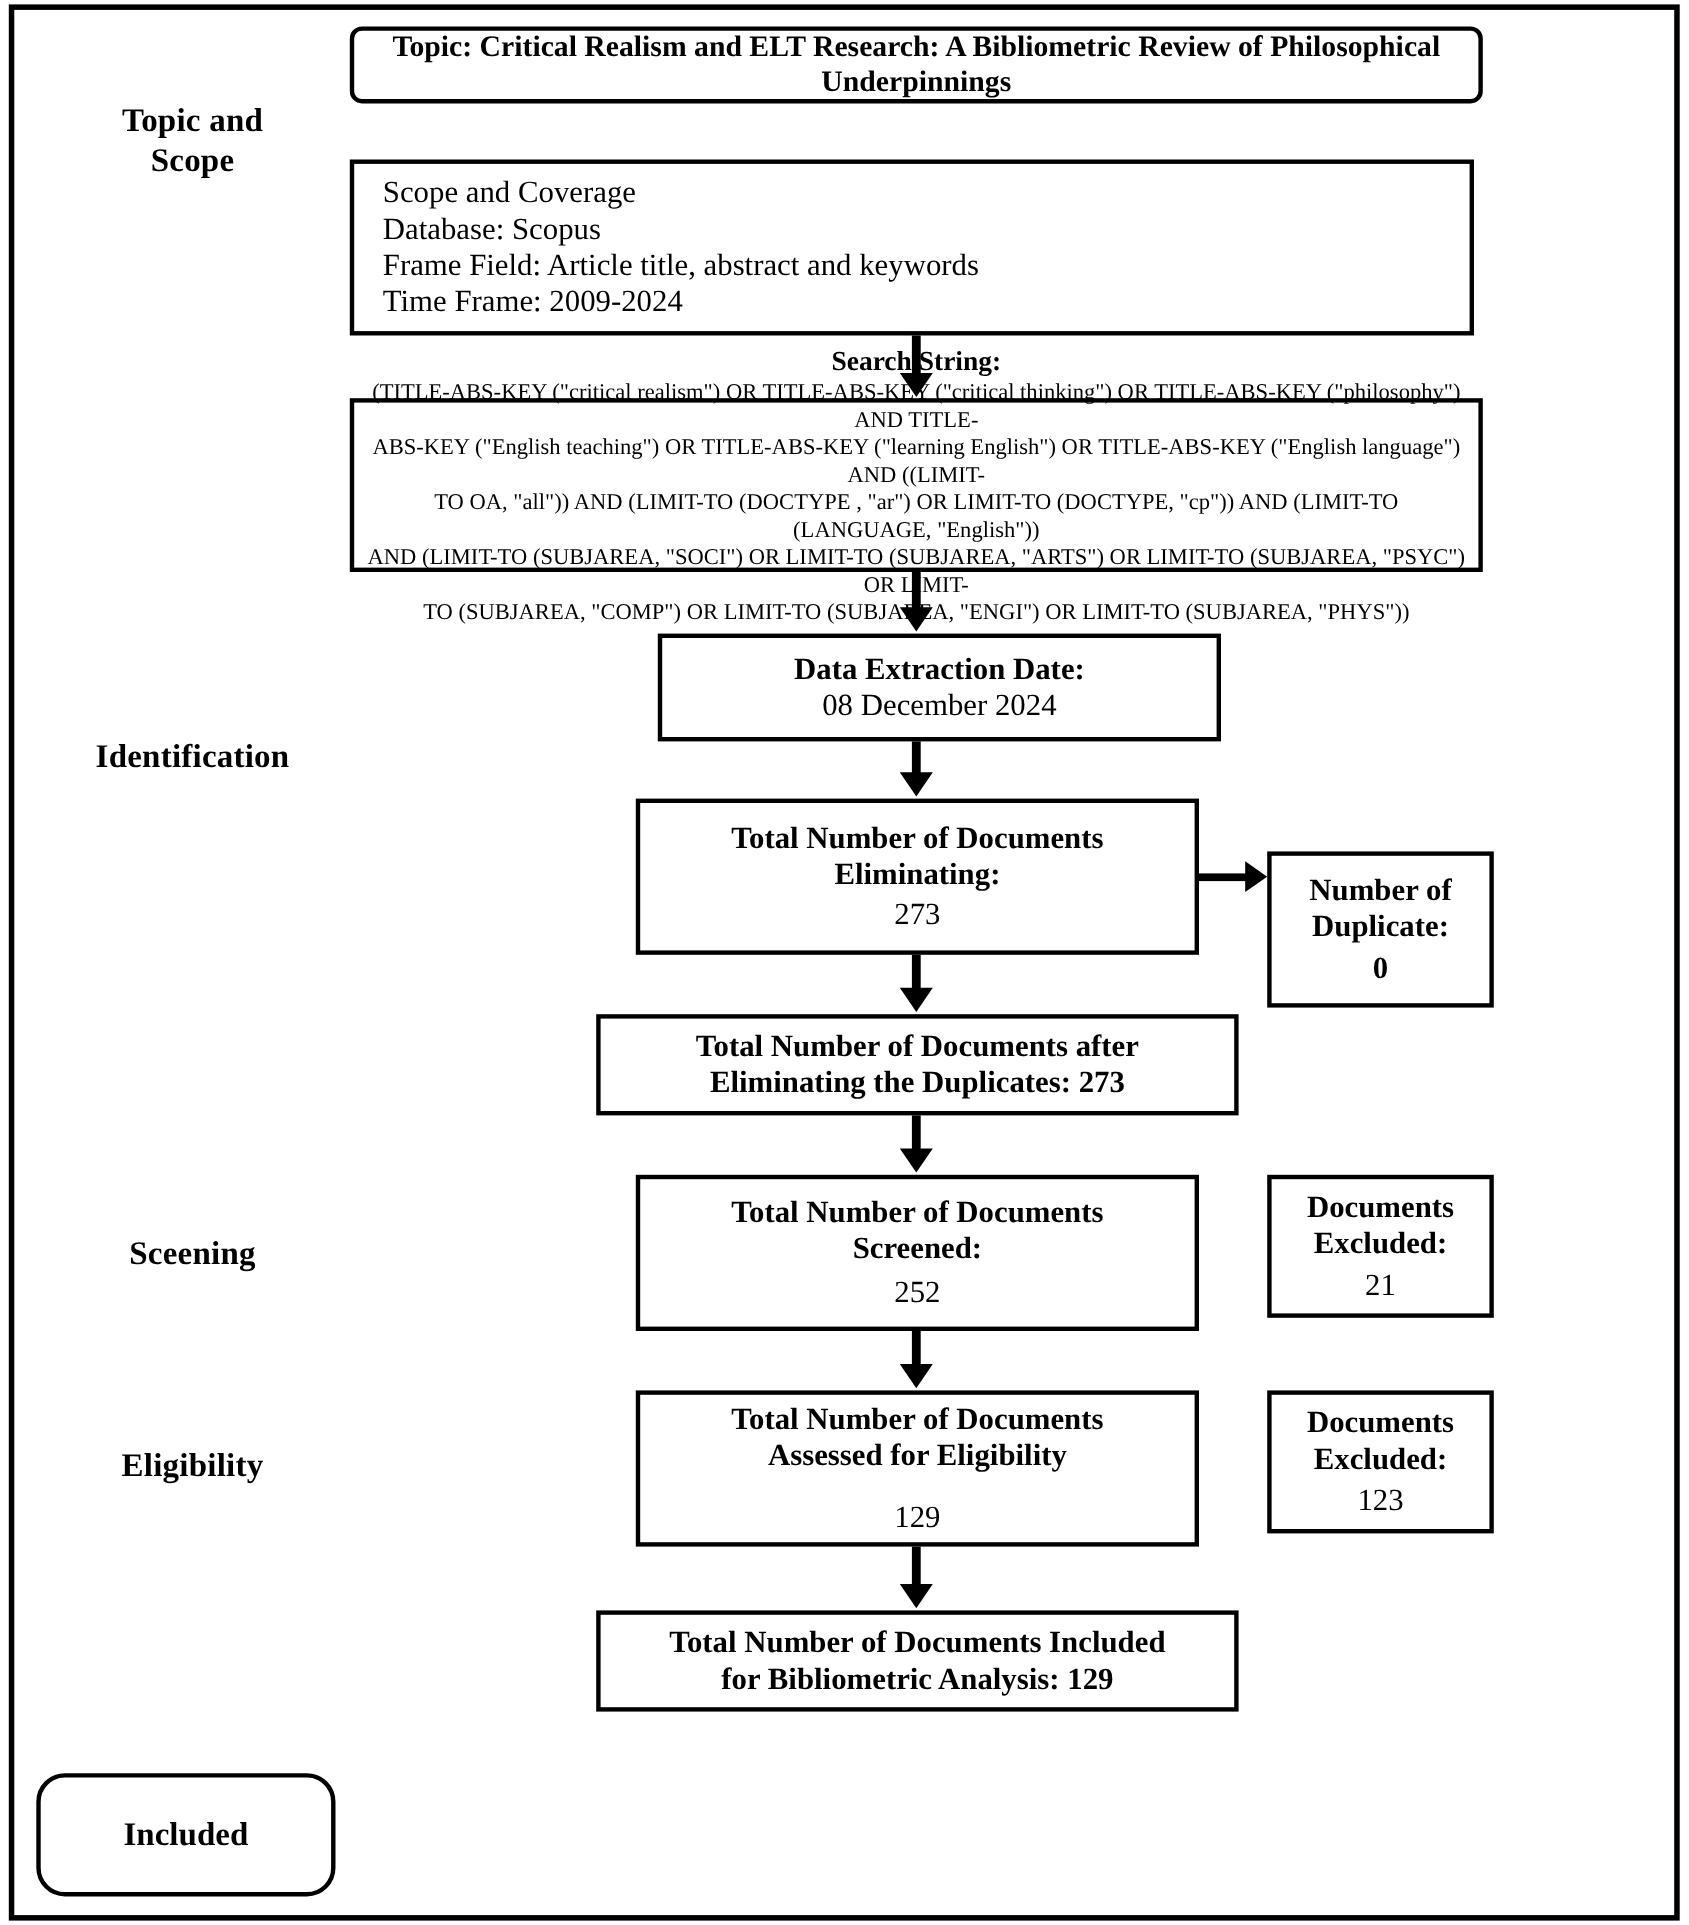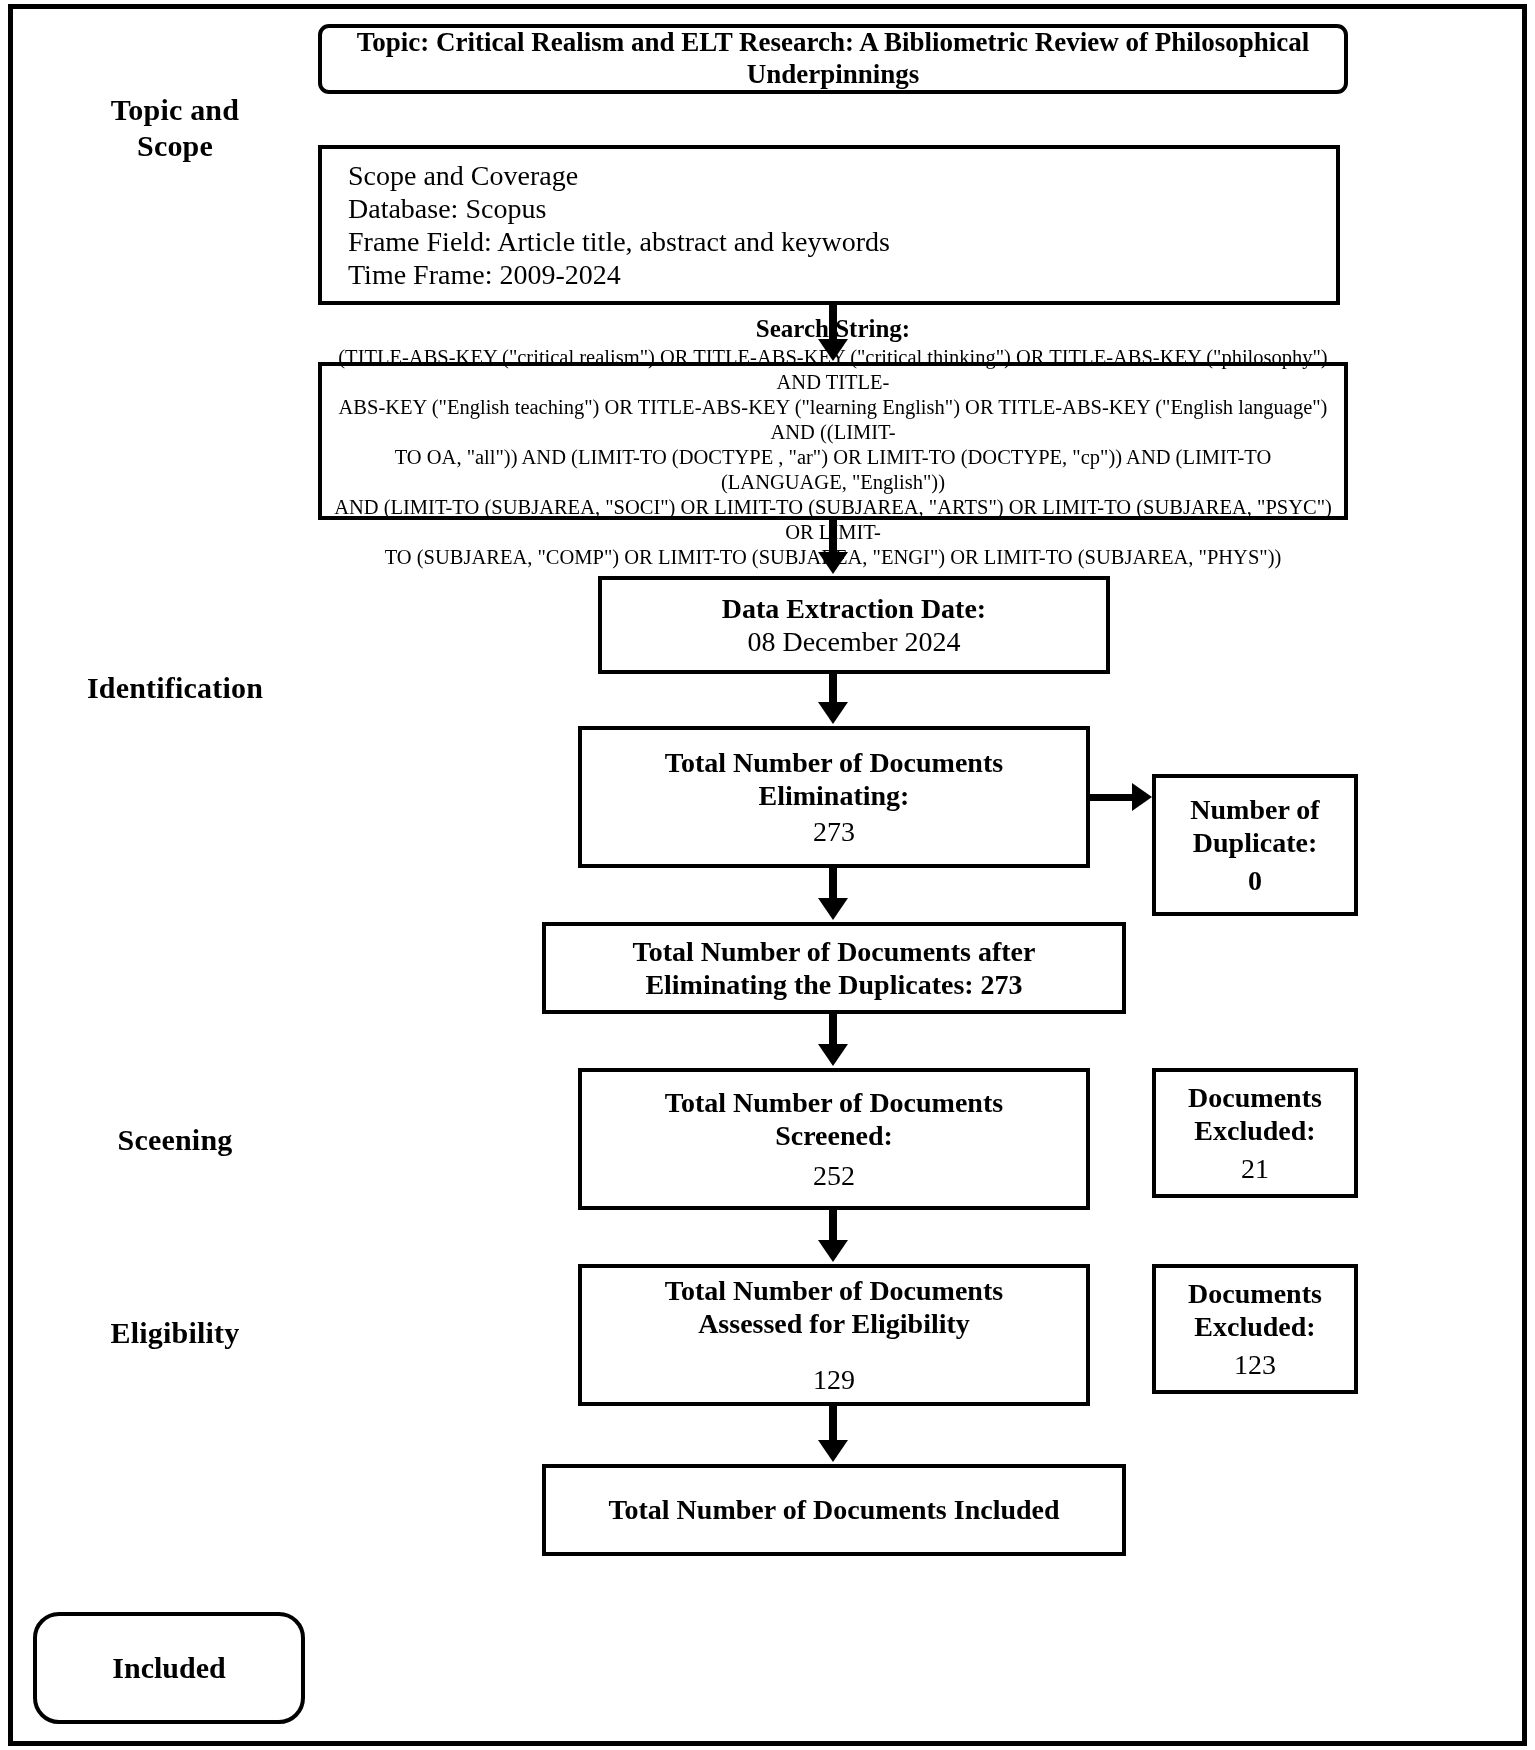--- a/index.html
+++ b/index.html
@@ -244,13 +244,14 @@
   <span class="side-box-num" style="margin-top:4px;">123</span>
 </div>
 
 <div class="arrow-v" style="left:833px; top:1406px; width:0; height:58px;">
   <div class="shaft" style="height:36px;"></div>
   <div class="head" style="top:34px;"></div>
 </div>
 
 <div class="box" style="left:542px; top:1464px; width:584px; height:92px;">
   <span class="main-box-title">Total Number of Documents Included</span>
+  <span class="main-box-title">for Bibliometric Analysis: 129</span>
 </div>
 
 </body></html>

